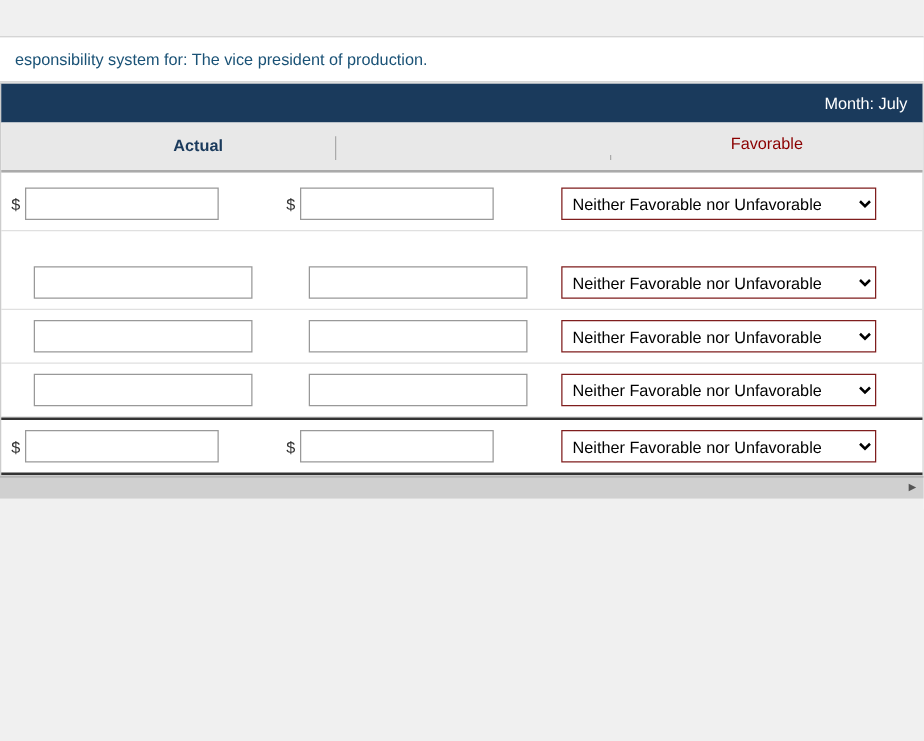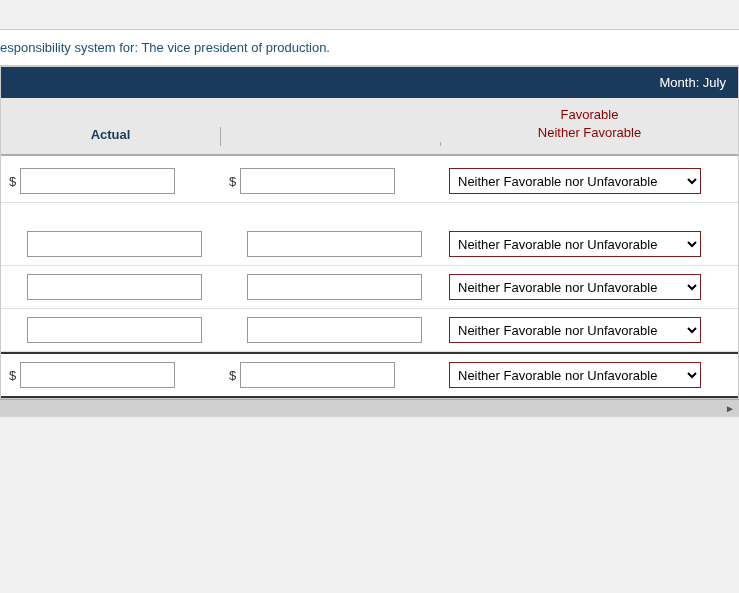--- a/index.html
+++ b/index.html
@@ -16,21 +16,21 @@
     }
 
     .top-bar {
       background-color: #f0f0f0;
       height: 30px;
       border-bottom: 1px solid #ccc;
     }
 
     .responsibility-bar {
       background-color: #ffffff;
-      padding: 10px 0;
+      padding: 10px 12px;
       font-size: 13px;
       color: #333;
       border-bottom: 1px solid #ccc;
     }
 
     .responsibility-bar span {
       color: #1a5276;
     }
 
     .main-container {
@@ -56,20 +56,21 @@
       padding: 8px 0;
     }
 
     .col-actual {
       width: 220px;
       text-align: center;
       font-weight: bold;
       color: #1a3a5c;
       padding-bottom: 4px;
       border-right: 1px solid #aaa;
+      margin-left: 48px;
     }
 
     .col-budget {
       width: 220px;
       text-align: center;
       padding-bottom: 4px;
       border-right: 1px solid #aaa;
     }
 
     .col-variance {
@@ -194,21 +195,20 @@
 
   <div class="column-headers">
     <div class="col-actual">
       <span>Actual</span>
     </div>
     <div class="col-budget">
       <span></span>
     </div>
     <div class="col-variance">
       <div class="variance-text">Favorable</div>
-      <div class="variance-text">Neither Favorable</div>
     </div>
   </div>
 
   <div class="data-rows">
 
     <div class="data-row" style="margin-top:4px;">
       <div class="cell-actual">
         <span class="dollar-sign">$</span>
         <input type="text" class="input-field" value="" style="">
       </div>

